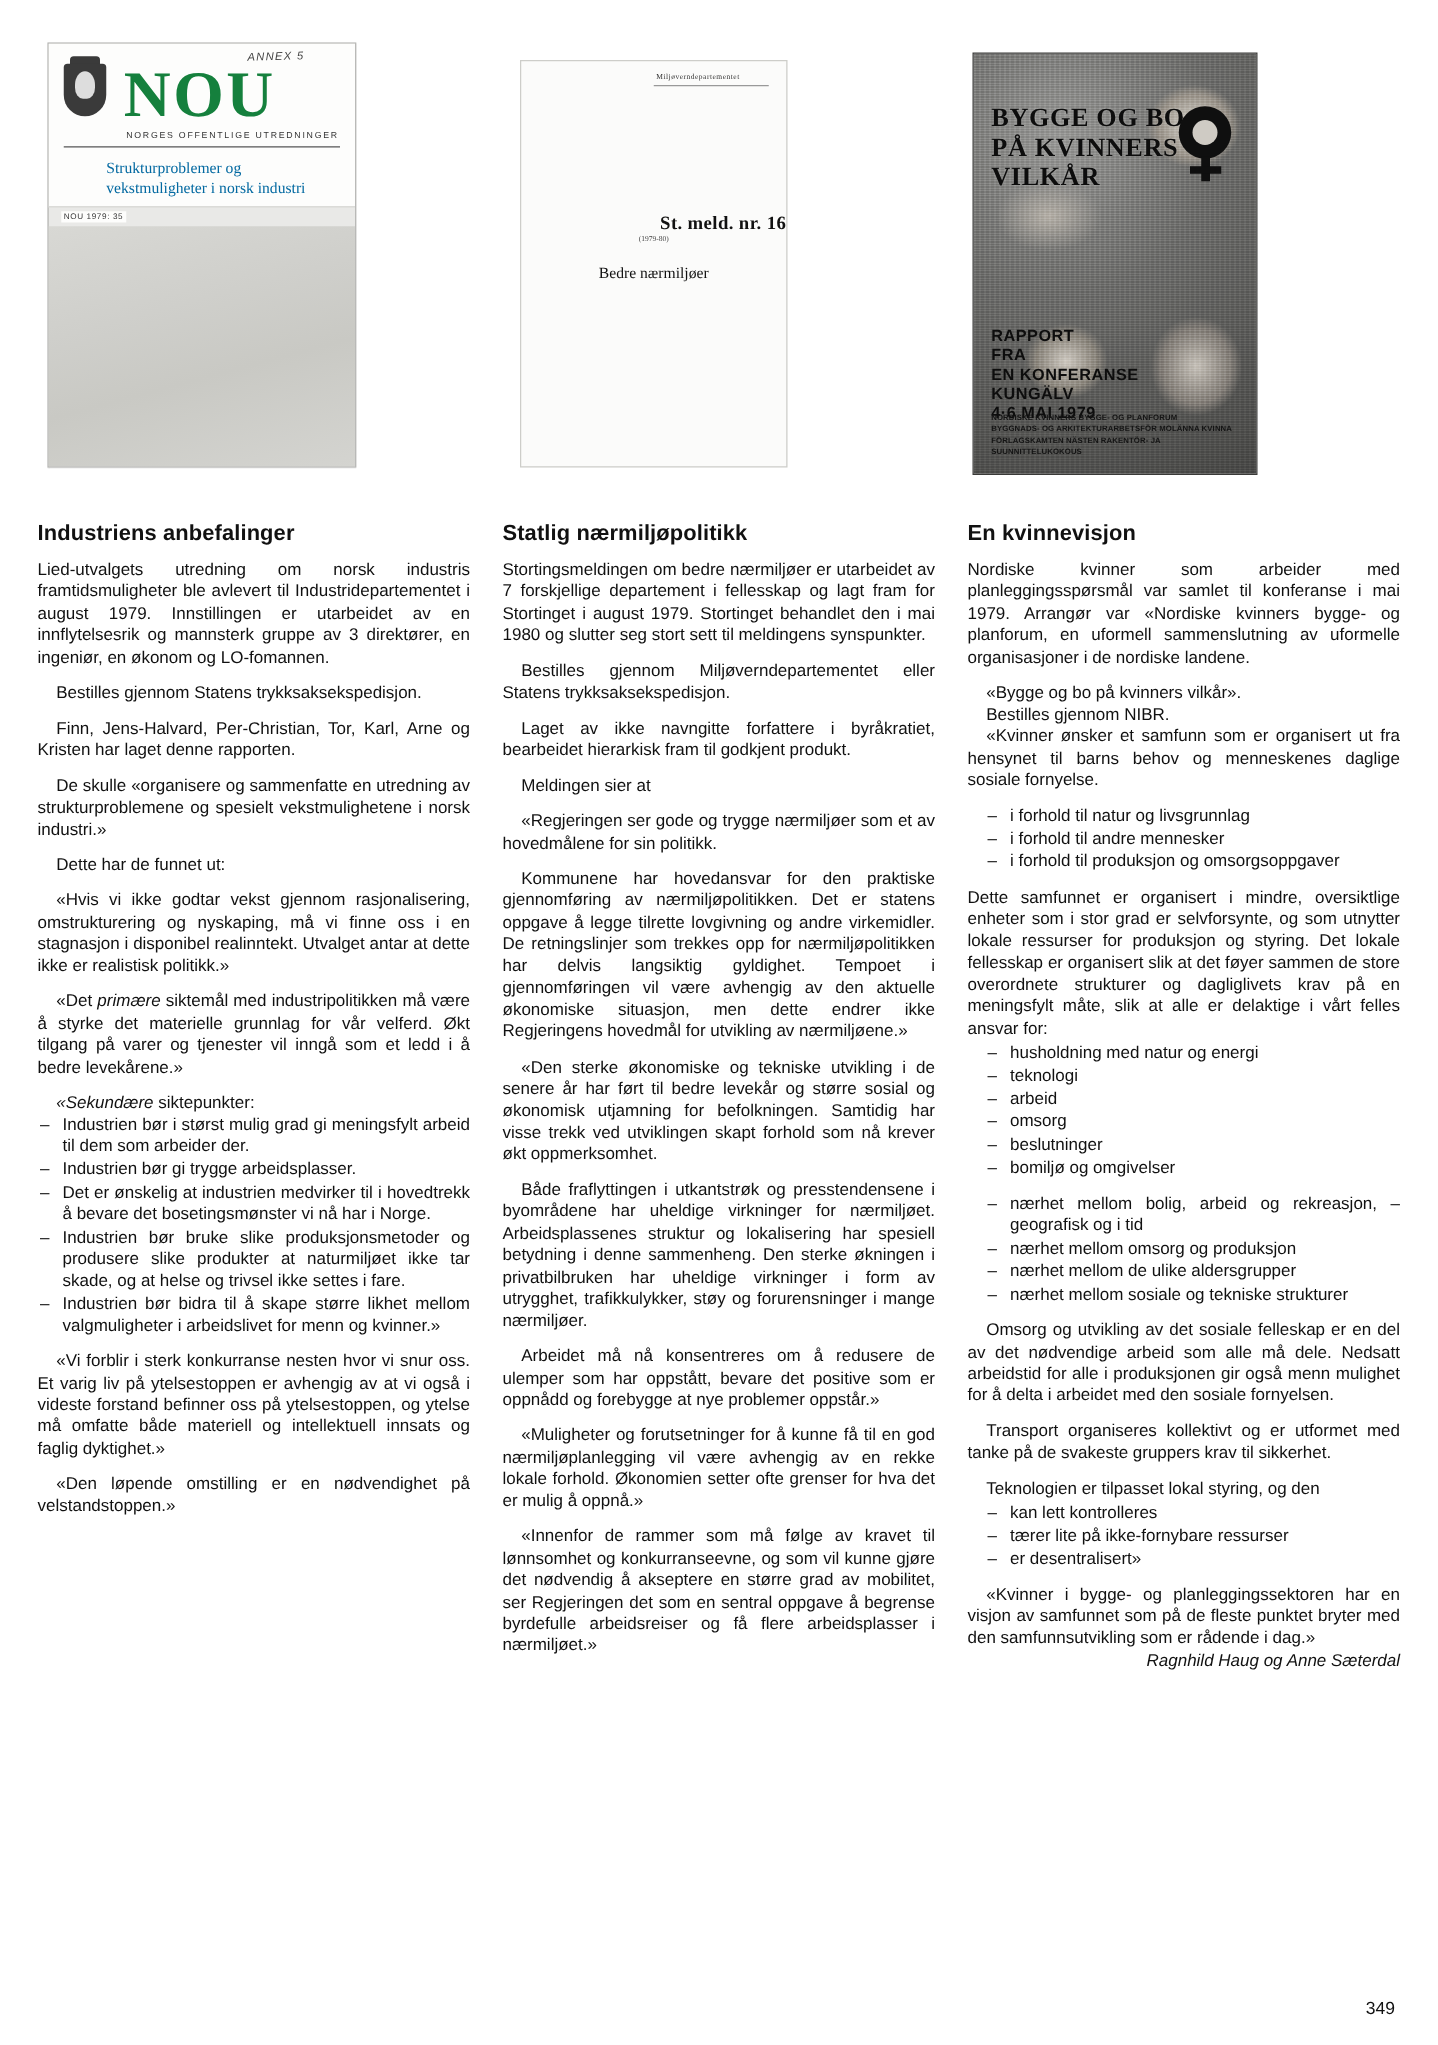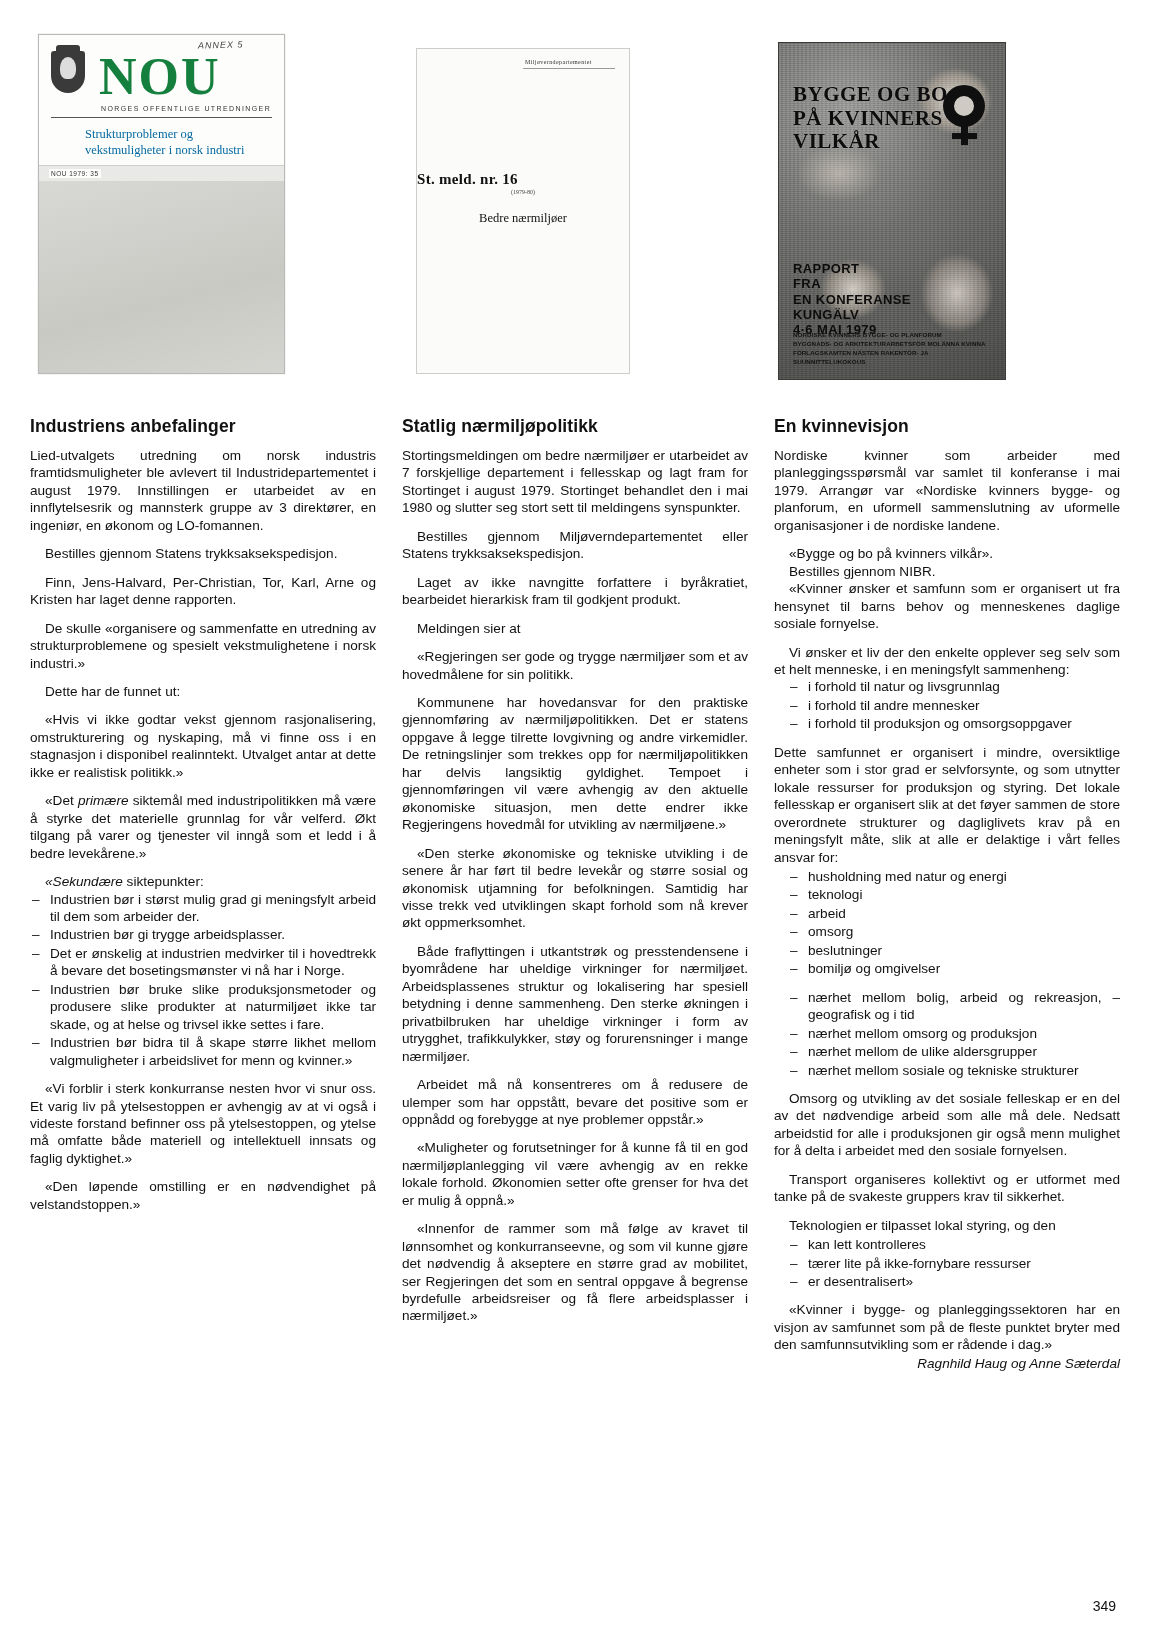--- a/index.html
+++ b/index.html
@@ -166,21 +166,21 @@
     position: absolute;
     left: 106px;
     right: 14px;
     top: 19px;
     border-top: 1px solid #999;
   }
   .cover2 .m1 {
     position: absolute;
     left: 0; right: 0;
     top: 122px;
-    text-align: left;
+    text-align: right;
     font-family: "Liberation Serif", serif;
     font-size: 15px;
     font-weight: bold;
     letter-spacing: .3px;
   }
   .cover2 .m2 {
     position: absolute;
     left: 0; right: 0;
     top: 140px;
     text-align: center;
@@ -458,21 +458,20 @@
       <p class="ind">«Muligheter og forutsetninger for å kunne få til en god nærmiljøplanlegging vil være avhengig av en rekke lokale forhold. Økonomien setter ofte grenser for hva det er mulig å oppnå.»</p>
       <p class="ind">«Innenfor de rammer som må følge av kravet til lønnsomhet og konkurranseevne, og som vil kunne gjøre det nødvendig å akseptere en større grad av mobilitet, ser Regjeringen det som en sentral oppgave å begrense byrdefulle arbeidsreiser og få flere arbeidsplasser i nærmiljøet.»</p>
     </div>
 
     <div class="col">
       <h2>En kvinnevisjon</h2>
       <p>Nordiske kvinner som arbeider med planleggingsspørsmål var samlet til konferanse i mai 1979. Arrangør var «Nordiske kvinners bygge- og planforum, en uformell sammenslutning av uformelle organisasjoner i de nordiske landene.</p>
       <p class="ind tight">«Bygge og bo på kvinners vilkår».</p>
       <p class="ind tight">Bestilles gjennom NIBR.</p>
       <p class="ind">«Kvinner ønsker et samfunn som er organisert ut fra hensynet til barns behov og menneskenes daglige sosiale fornyelse.</p>
-      <p class="ind tight">Vi ønsker et liv der den enkelte opplever seg selv som et helt menneske, i en meningsfylt sammenheng:</p>
       <ul>
         <li class="sub"><span class="dash">–</span><span>i forhold til natur og livsgrunnlag</span></li>
         <li class="sub"><span class="dash">–</span><span>i forhold til andre mennesker</span></li>
         <li class="sub"><span class="dash">–</span><span>i forhold til produksjon og omsorgsoppgaver</span></li>
       </ul>
       <p class="tight" style="margin-bottom:2px">Dette samfunnet er organisert i mindre, oversiktlige enheter som i stor grad er selvforsynte, og som utnytter lokale ressurser for produksjon og styring. Det lokale fellesskap er organisert slik at det føyer sammen de store overordnete strukturer og dagliglivets krav på en meningsfylt måte, slik at alle er delaktige i vårt felles ansvar for:</p>
       <ul>
         <li class="sub"><span class="dash">–</span><span>husholdning med natur og energi</span></li>
         <li class="sub"><span class="dash">–</span><span>teknologi</span></li>
         <li class="sub"><span class="dash">–</span><span>arbeid</span></li>

